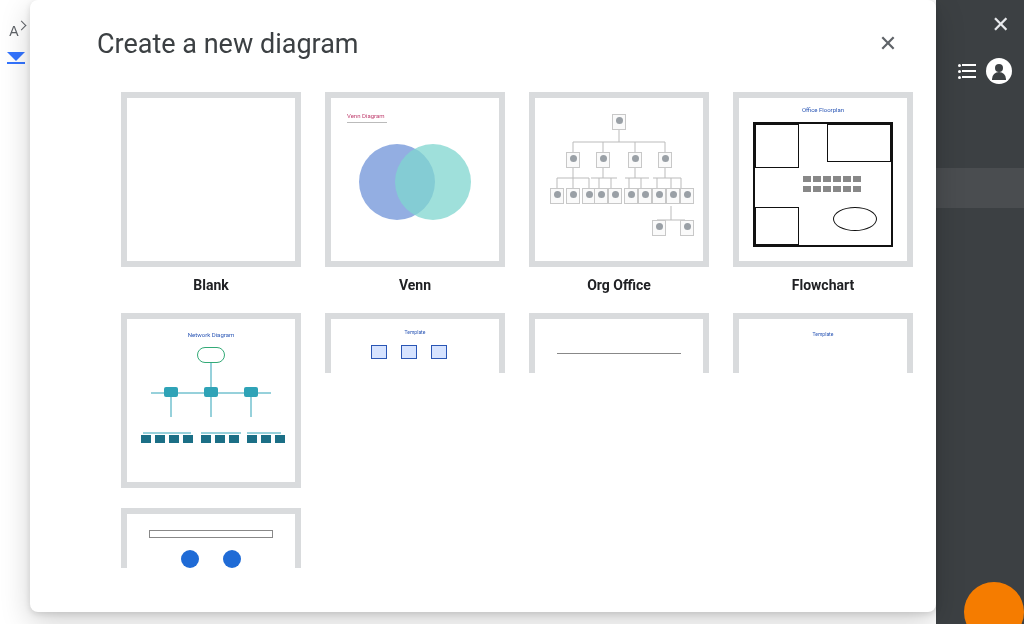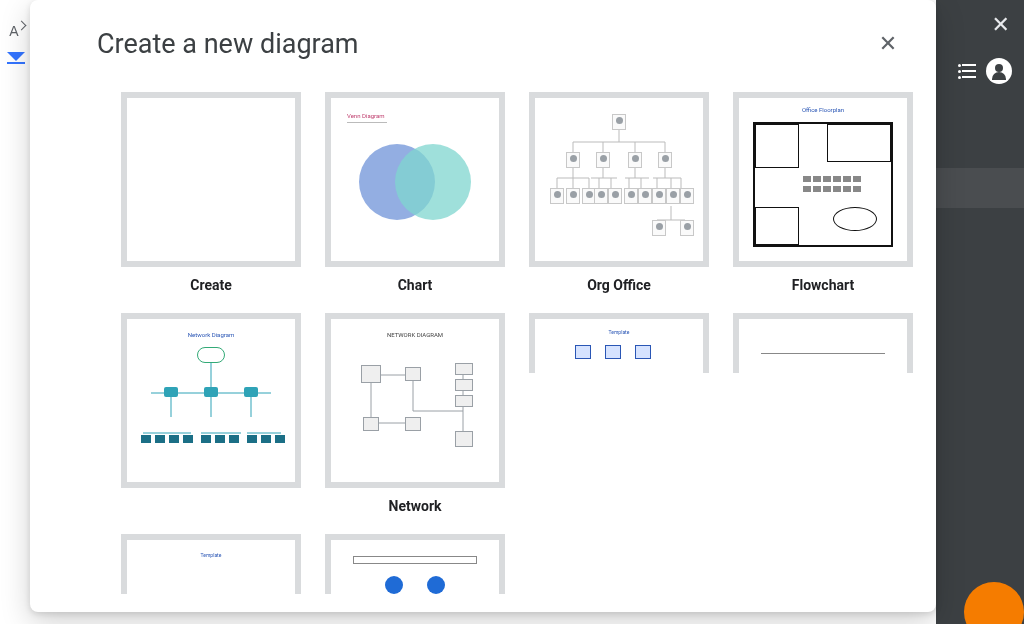--- a/index.html
+++ b/index.html
@@ -206,36 +206,36 @@
   <div class="modal-header">
     <div class="modal-title">Create a new diagram</div>
     <div class="modal-close">✕</div>
   </div>
 
   <div class="template-scroll">
     <div class="template-grid">
 
       <div class="template-card">
         <div class="thumb"></div>
-        <div class="label">Create</div>
+        <div class="label">Blank</div>
       </div>
 
 
       <div class="template-card">
         <div class="thumb">
           <div class="mini venn">
             <div class="t">Venn Diagram</div>
               <div class="u"></div>
             <svg viewBox="0 0 160 155">
               <circle cx="62" cy="80" r="38" fill="#6f93d8" fill-opacity=".75"></circle>
               <circle cx="98" cy="80" r="38" fill="#7fd6cf" fill-opacity=".75"></circle>
             </svg>
           </div>
         </div>
-        <div class="label">Chart</div>
+        <div class="label">Venn</div>
       </div>
 
       <div class="template-card">
         <div class="thumb">
           <div class="mini org">
             <svg viewBox="0 0 160 155">
                 <g stroke="#bbb" stroke-width="1" fill="none">
               <path d="M80 28 V40"></path>
                   <path d="M34 40 H126"></path>
                   <path d="M34 40 V50 M64 40 V50 M96 40 V50 M126 40 V50"></path>
@@ -319,41 +319,20 @@
             <div class="term" style="left:70px;top:112px"></div>
               <div class="term" style="left:84px;top:112px"></div>
               <div class="term" style="left:98px;top:112px"></div>
             <div class="term" style="left:116px;top:112px"></div>
               <div class="term" style="left:130px;top:112px"></div>
               <div class="term" style="left:144px;top:112px"></div>
           </div>
         </div>
       </div>
 
-      <div class="template-card">
-        <div class="thumb">
-          <div class="mini net">
-            <div class="title">NETWORK DIAGRAM</div>
-            <svg viewBox="0 0 160 155">
-                <g stroke="#9aa0a6" stroke-width="1" fill="none">
-              <path d="M36 52 H78 M78 52 V88 M78 88 H128 M128 50 V120 M36 52 V100 M36 100 H78"></path>
-            </g>
-              </svg>
-            <div class="box" style="left:26px;top:42px;width:20px;height:18px"></div>
-            <div class="box" style="left:70px;top:44px;width:16px;height:14px"></div>
-            <div class="box" style="left:120px;top:40px;width:18px;height:12px"></div>
-            <div class="box" style="left:120px;top:56px;width:18px;height:12px"></div>
-            <div class="box" style="left:120px;top:72px;width:18px;height:12px"></div>
-            <div class="box" style="left:120px;top:108px;width:18px;height:16px"></div>
-            <div class="box" style="left:28px;top:94px;width:16px;height:14px"></div>
-            <div class="box" style="left:70px;top:94px;width:16px;height:14px"></div>
-          </div>
-        </div>
-        <div class="label">Network</div>
-      </div>
 
       <div class="template-card">
         <div class="thumb partial">
           <div class="mini r3a" style="height:50px">
             <div class="t">Template</div>
             <div class="icon" style="left:36px;top:20px"></div>
             <div class="icon" style="left:66px;top:20px"></div>
             <div class="icon" style="left:96px;top:20px"></div>
           </div>
         </div>

